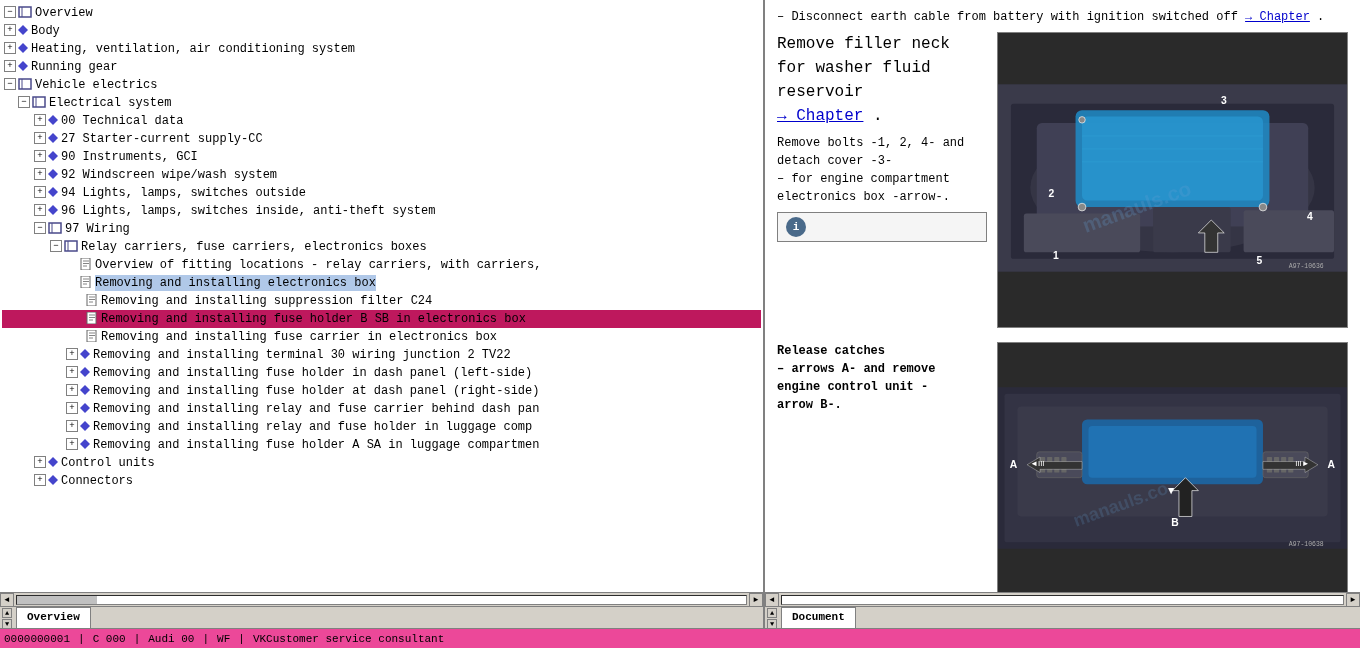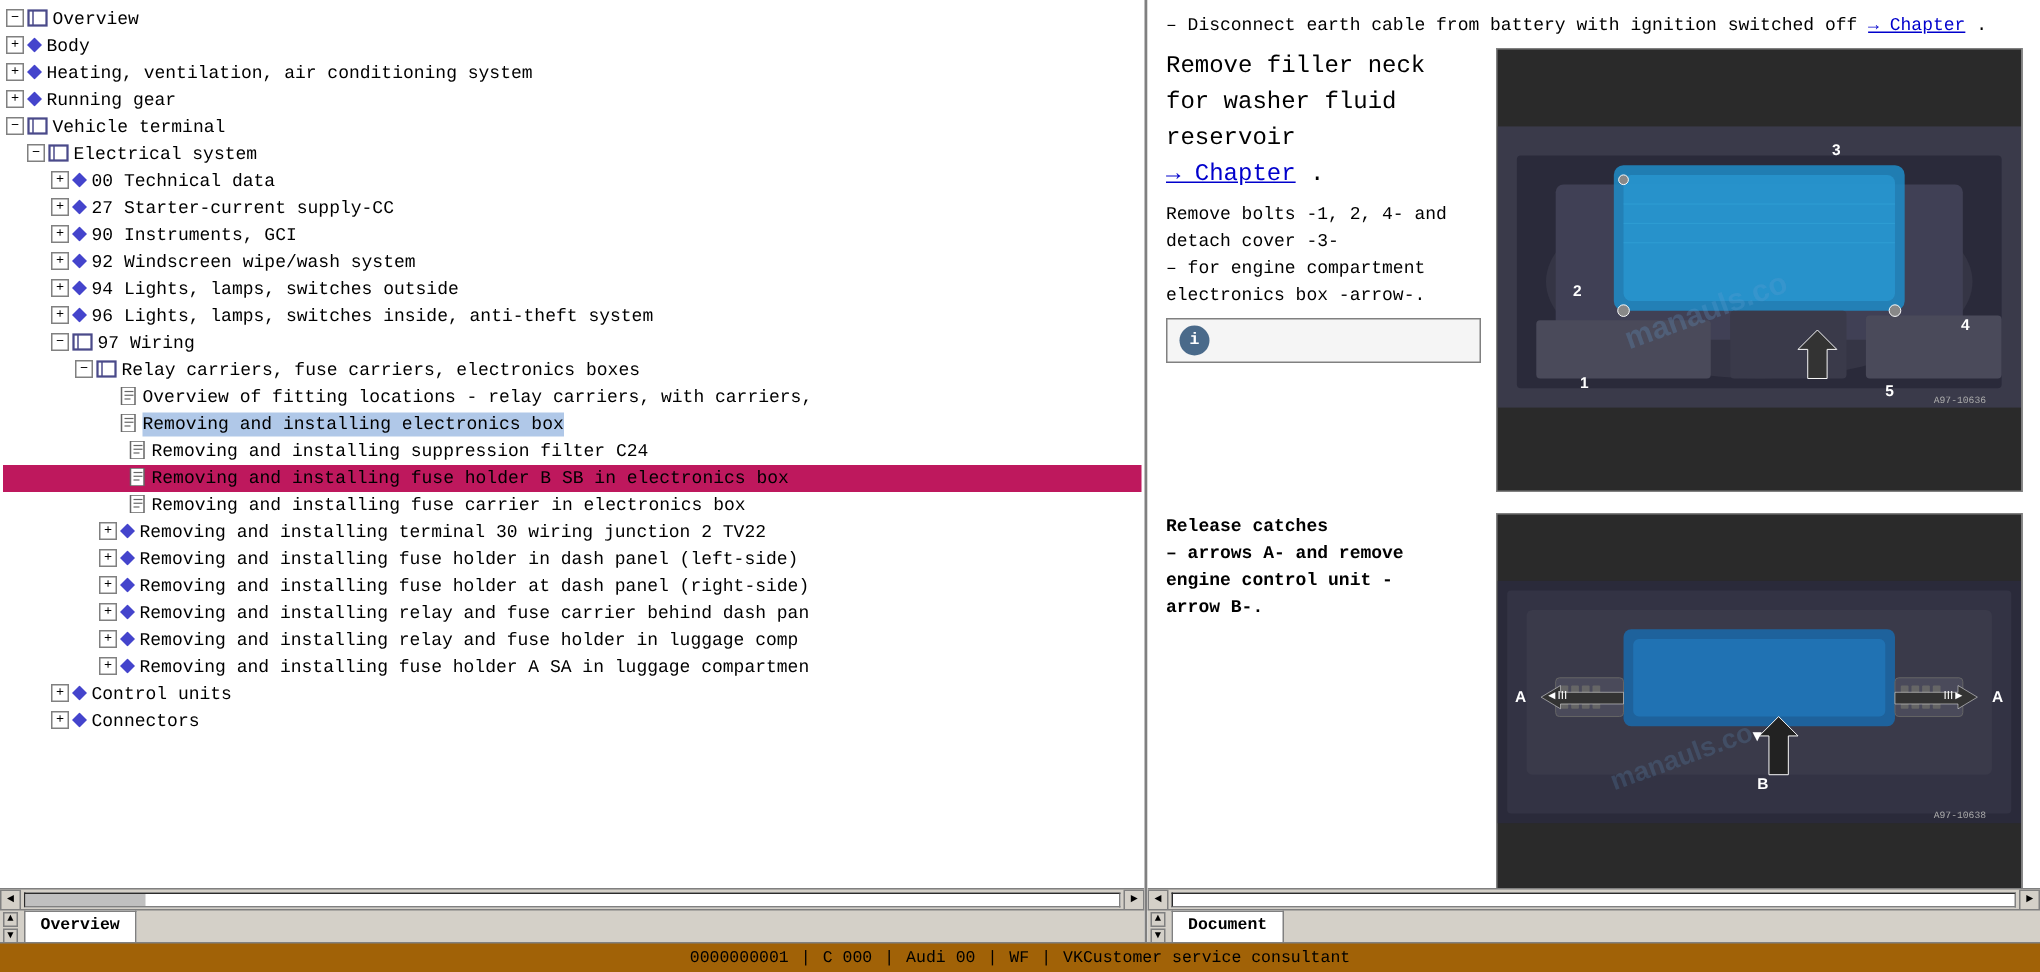--- a/index.html
+++ b/index.html
@@ -34,21 +34,21 @@
     
     .right-panel { flex: 1; background: #ffffff; display: flex; flex-direction: column; overflow: hidden; }
     .right-content { flex: 1; overflow-y: auto; padding: 8px 12px; }
     .chapter-link { color: #0000cc; text-decoration: underline; cursor: pointer; }
 
     .image-container { border: 1px solid #808080; margin-bottom: 12px; position: relative; background: #2a2a2a; }
 
     .right-tabs { display: flex; background: #d4d0c8; border-top: 1px solid #808080; height: 22px; }
     .right-scroll { display: flex; align-items: center; border-top: 1px solid #808080; background: #d4d0c8; height: 14px; }
 
-    .status-bar { height: 20px; background: #a16207; border-top: 1px solid #808080; display: flex; align-items: center; padding: 0 4px; font-size: 11px; justify-content: center; }
+    .status-bar { height: 20px; background: #ec4899; border-top: 1px solid #808080; display: flex; align-items: center; padding: 0 4px; font-size: 11px; justify-content: flex-start; }
     .status-left { display: flex; gap: 8px; }
     .status-right { font-size: 11px; }
 
     .note-box { border: 1px solid #808080; padding: 4px 8px; margin: 6px 0; display: flex; align-items: flex-start; gap: 6px; background: #f5f5f5; }
     .note-icon { width: 20px; height: 20px; background: #4a6a8a; border-radius: 50%; display: flex; align-items: center; justify-content: center; color: white; font-size: 11px; font-weight: bold; flex-shrink: 0; }
   </style>
 </head>
 <body>
 
 <div class="main-content">
@@ -88,21 +88,21 @@
           </svg>
         <span class="tree-label">Running gear</span>
       </div>
 
       <div class="tree-item indent-0">
         <span class="expand-btn">−</span>
         <svg width="14" height="12" style="margin-right:3px;flex-shrink:0;margin-top:1px">
             <rect x="1" y="1" width="12" height="10" fill="none" stroke="#4a4a8a" stroke-width="1.5"></rect>
             <line x1="4" y1="1" x2="4" y2="11" stroke="#4a4a8a" stroke-width="1"></line>
           </svg>
-        <span class="tree-label">Vehicle terminal</span>
+        <span class="tree-label">Vehicle electrics</span>
       </div>
 
       <div class="tree-item indent-1">
         <span class="expand-btn">−</span>
         <svg width="14" height="12" style="margin-right:3px;flex-shrink:0;margin-top:1px">
             <rect x="1" y="1" width="12" height="10" fill="none" stroke="#4a4a8a" stroke-width="1.5"></rect>
             <line x1="4" y1="1" x2="4" y2="11" stroke="#4a4a8a" stroke-width="1"></line>
           </svg>
         <span class="tree-label">Electrical system</span>
       </div>

